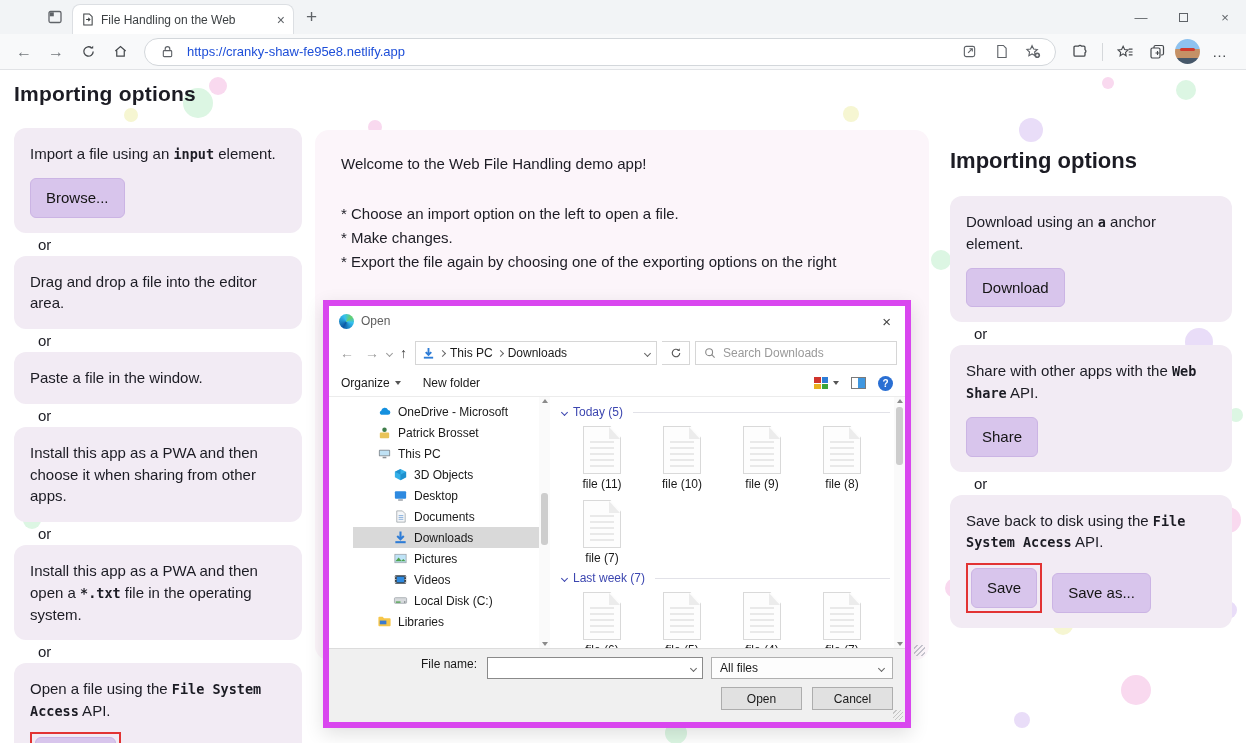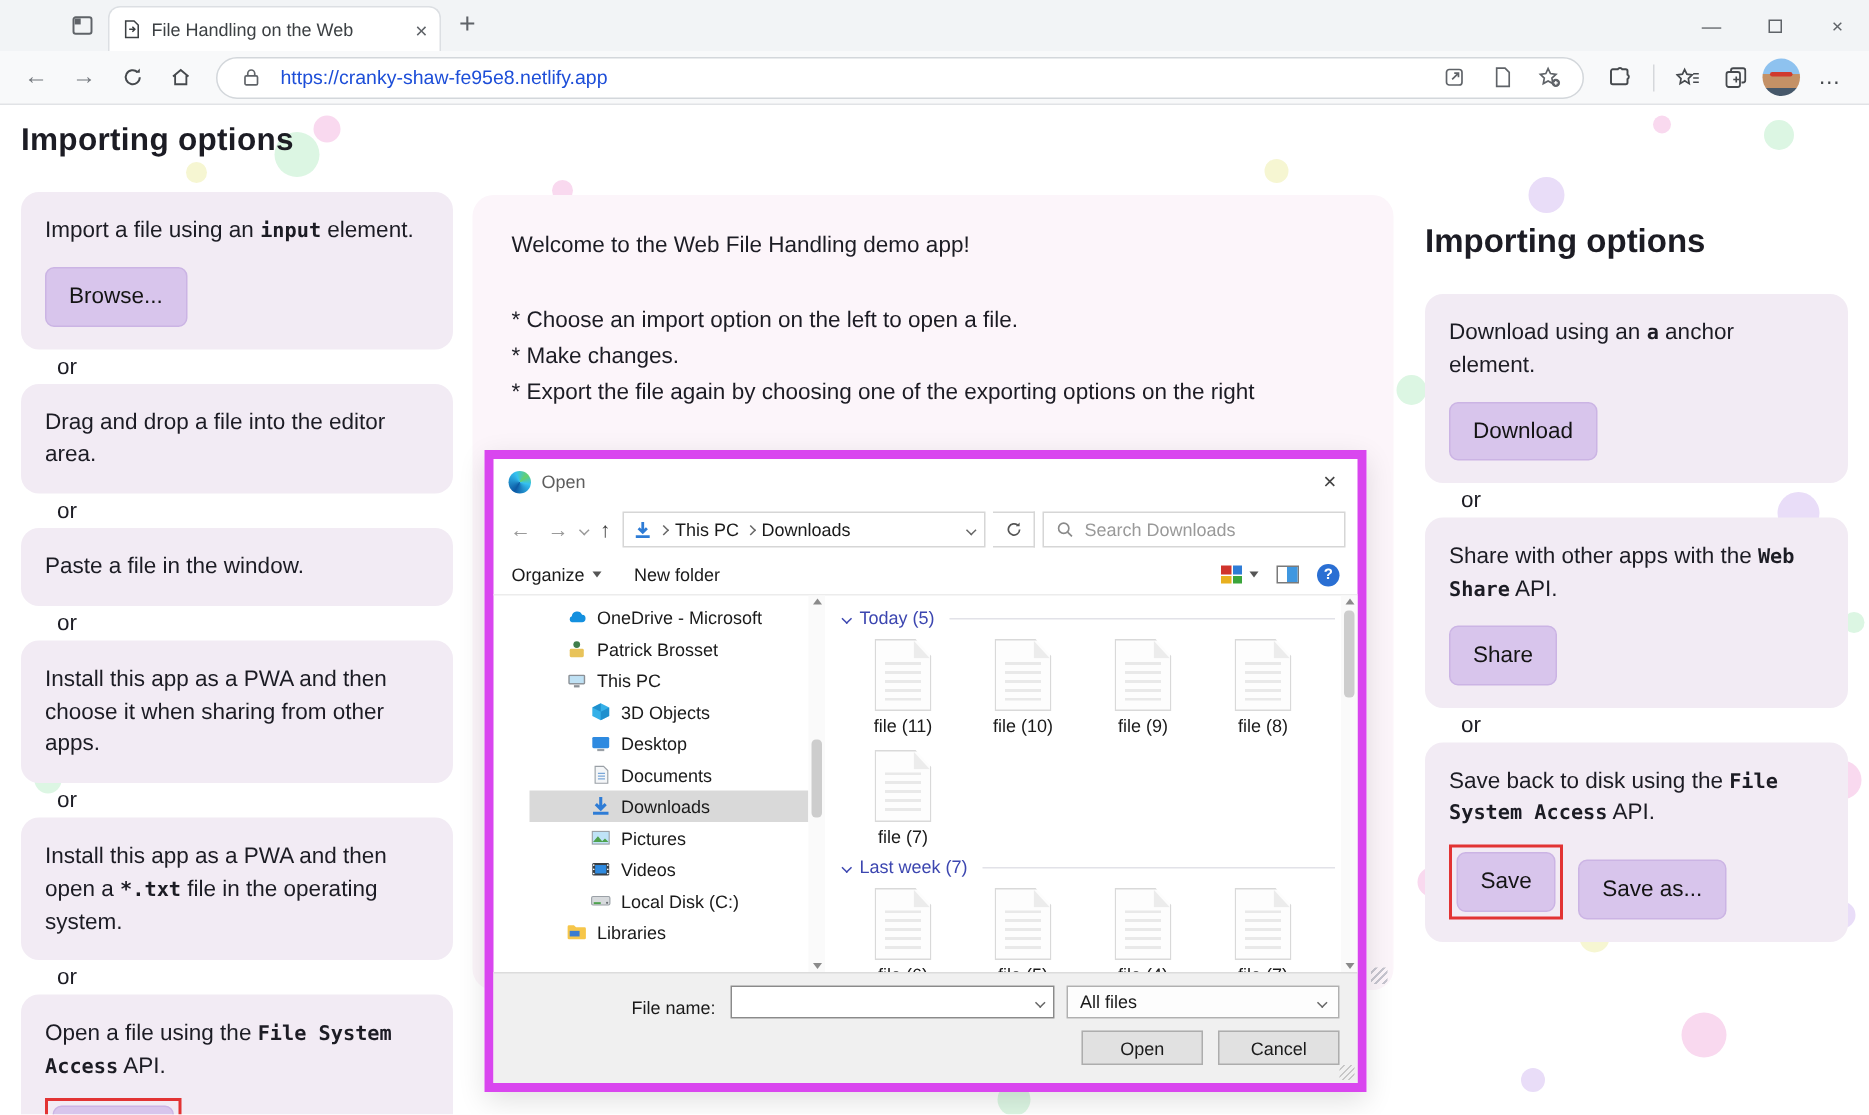--- a/index.html
+++ b/index.html
@@ -102,21 +102,21 @@
   .tile { width:80px; display:flex; flex-direction:column; align-items:center; padding:5px 0 4px; }
   .docicon { position:relative; width:38px; height:48px; background:#fdfdfd; border:1px solid #d9d9d9;
      clip-path:polygon(0 0,72% 0,100% 24%,100% 100%,0 100%); }
   .docicon .lines { position:absolute; left:6px; right:6px; top:14px; bottom:6px;
      background:repeating-linear-gradient(to bottom,#e9e9e9 0 2px,transparent 2px 6px); }
   .docicon .fold { position:absolute; right:0; top:0; width:11px; height:12px; background:#ececec;
      clip-path:polygon(0 0,100% 100%,0 100%); }
   .tile-label { margin-top:3px; font-size:12px; }
 
   .dlg-footer { height:74px; background:#f0f0f0; border-top:1px solid #dcdcdc; padding:8px 12px 0; position:relative; }
-  .fn-row { display:flex; align-items:flex-end; justify-content:flex-end; gap:8px; }
+  .fn-row { display:flex; align-items:flex-start; justify-content:flex-end; gap:8px; }
   .fn-label { margin-right:2px; }
   .fn-input { width:216px; height:22px; border:1px solid #8a8a8a; background:#fff; display:flex; align-items:center; padding:0 6px; }
   .fn-input input { border:none; outline:none; flex:1; font-size:12px; background:transparent; font-family:"Liberation Sans",sans-serif; }
   .ft-select { width:182px; height:22px; border:1px solid #b0b0b0; background:#fdfdfd; display:flex; align-items:center; padding:0 8px; }
   .ft-select .flex { flex:1; }
   .btn-row2 { display:flex; justify-content:flex-end; gap:10px; margin-top:8px; }
   .dlg-btn { width:81px; height:23px; background:#e1e1e1; border:1px solid #adadad; font-size:12px; display:flex; align-items:center; justify-content:center; }
   .dlg-grip { position:absolute; right:2px; bottom:2px; width:10px; height:10px;
      background:repeating-linear-gradient(135deg, transparent 0 2px, #b5b5b5 2px 3px); opacity:.7; }
 </style>

